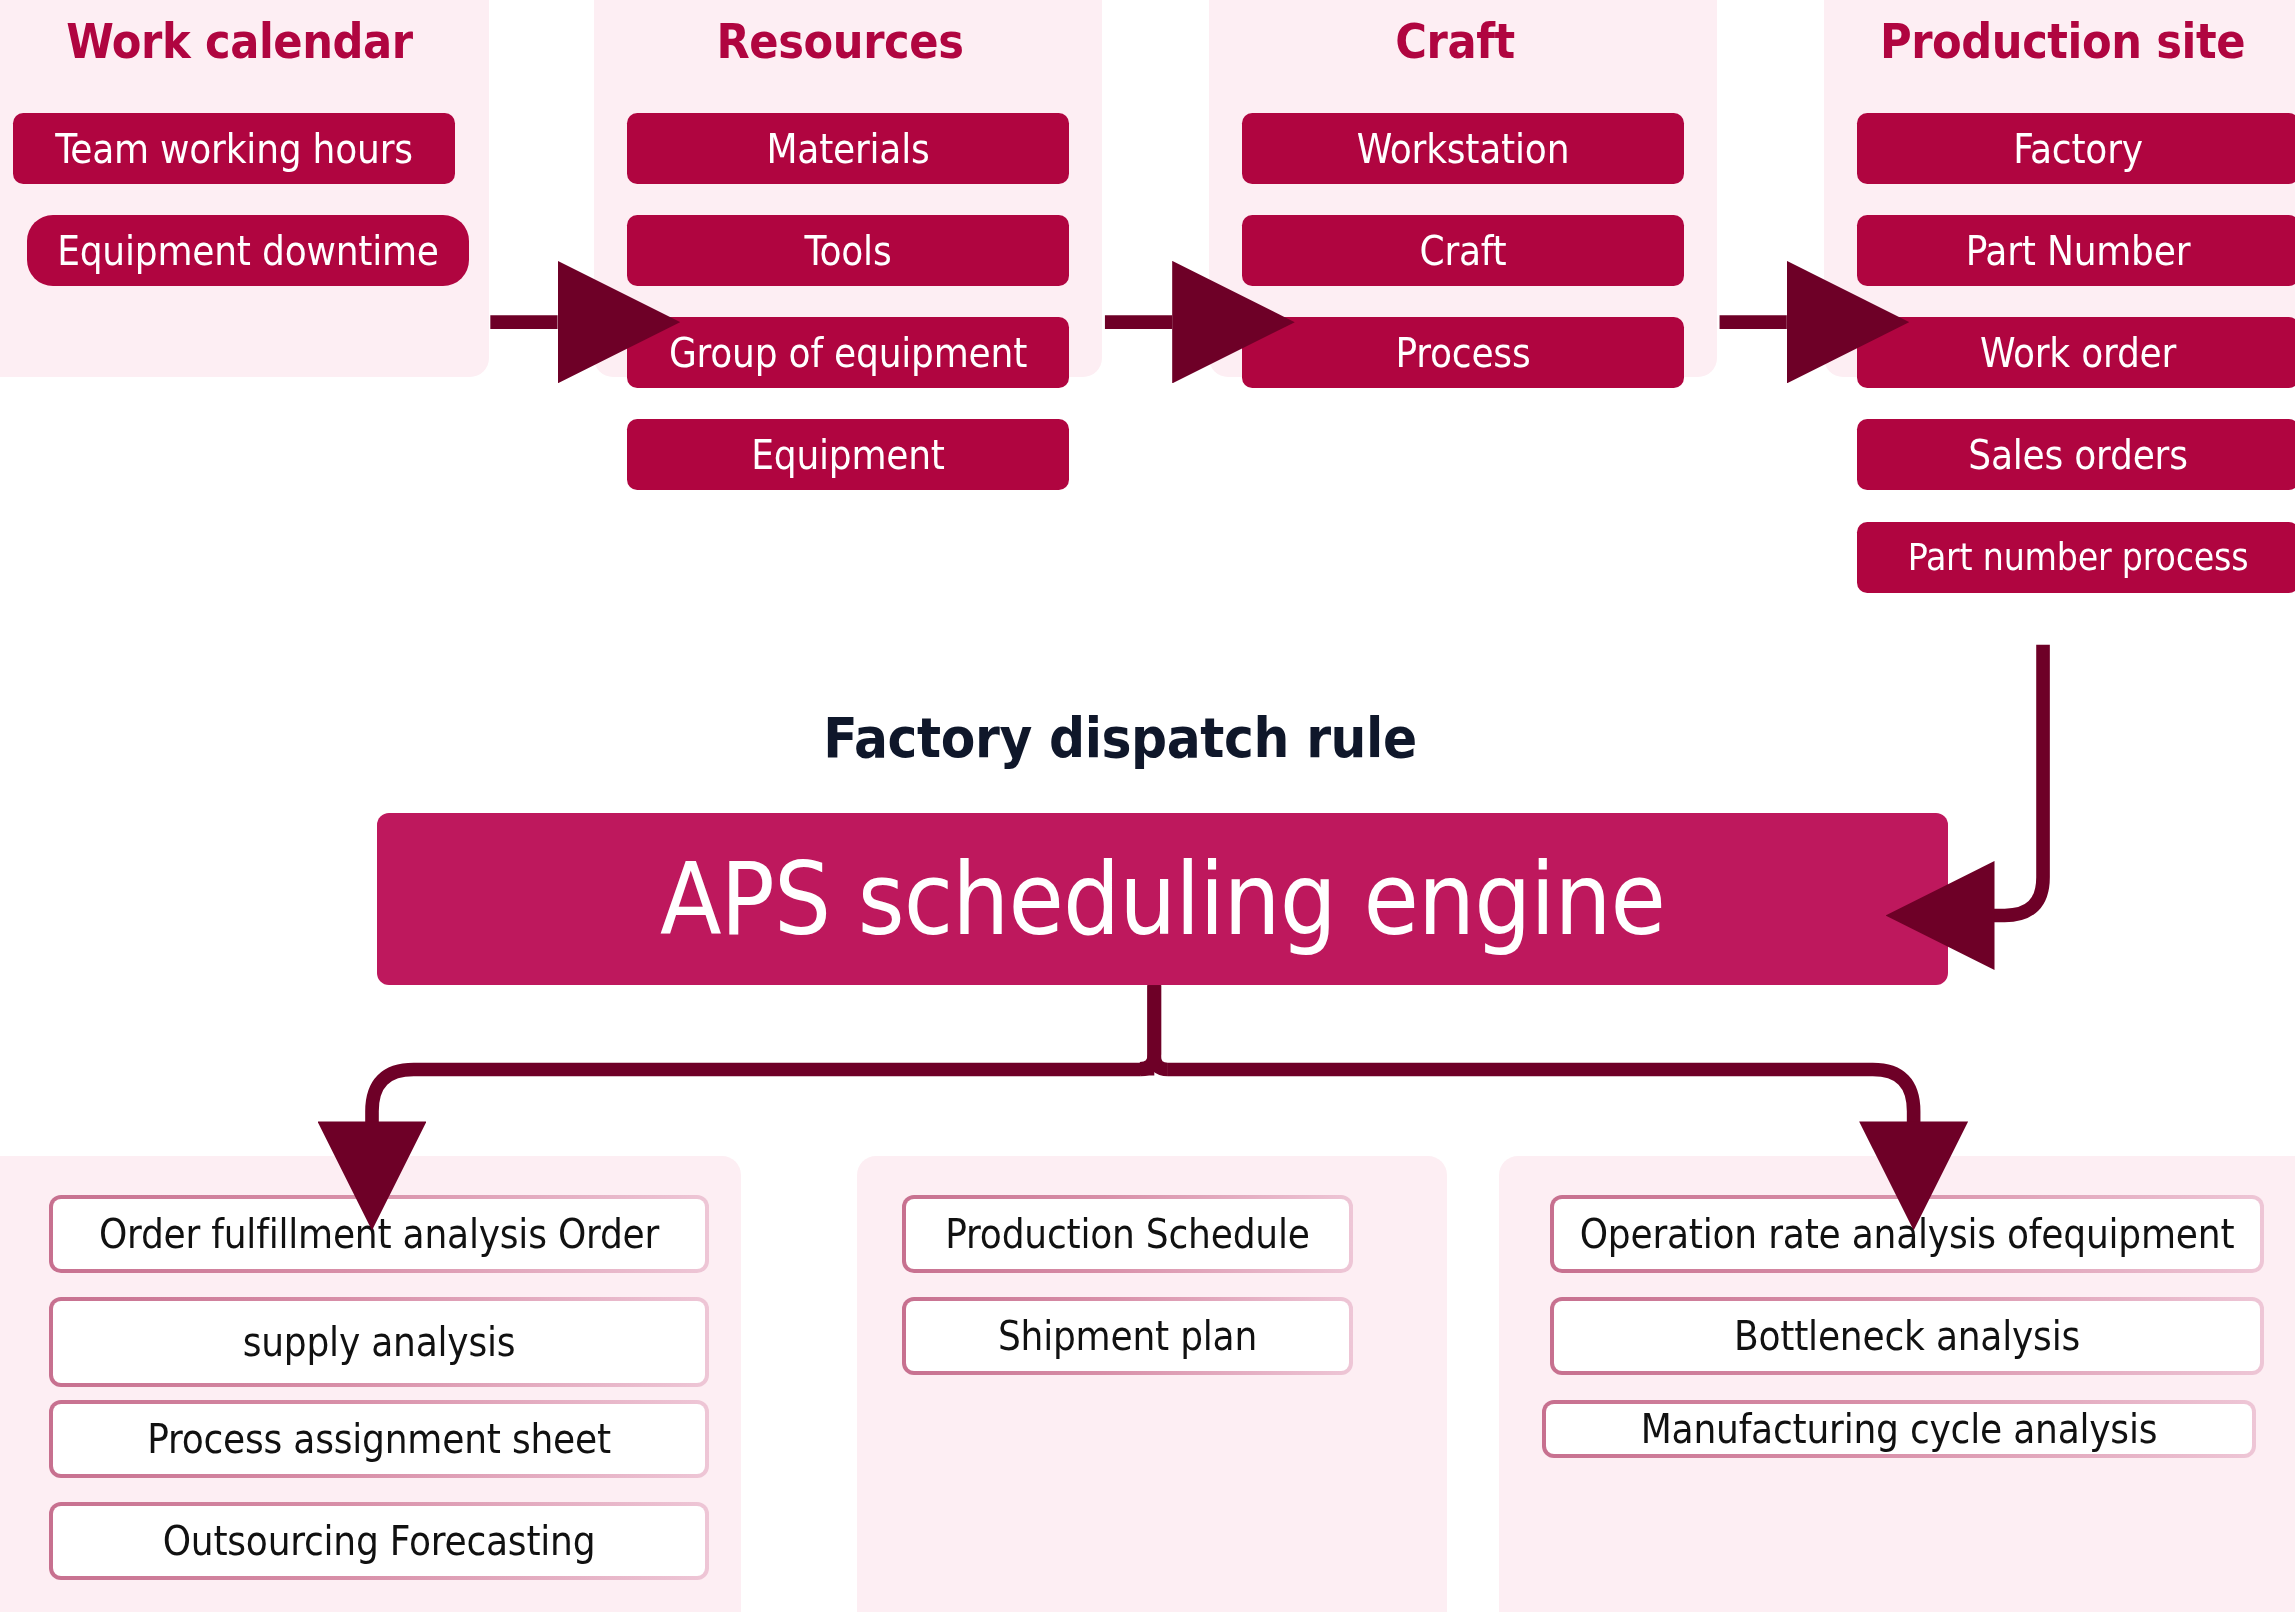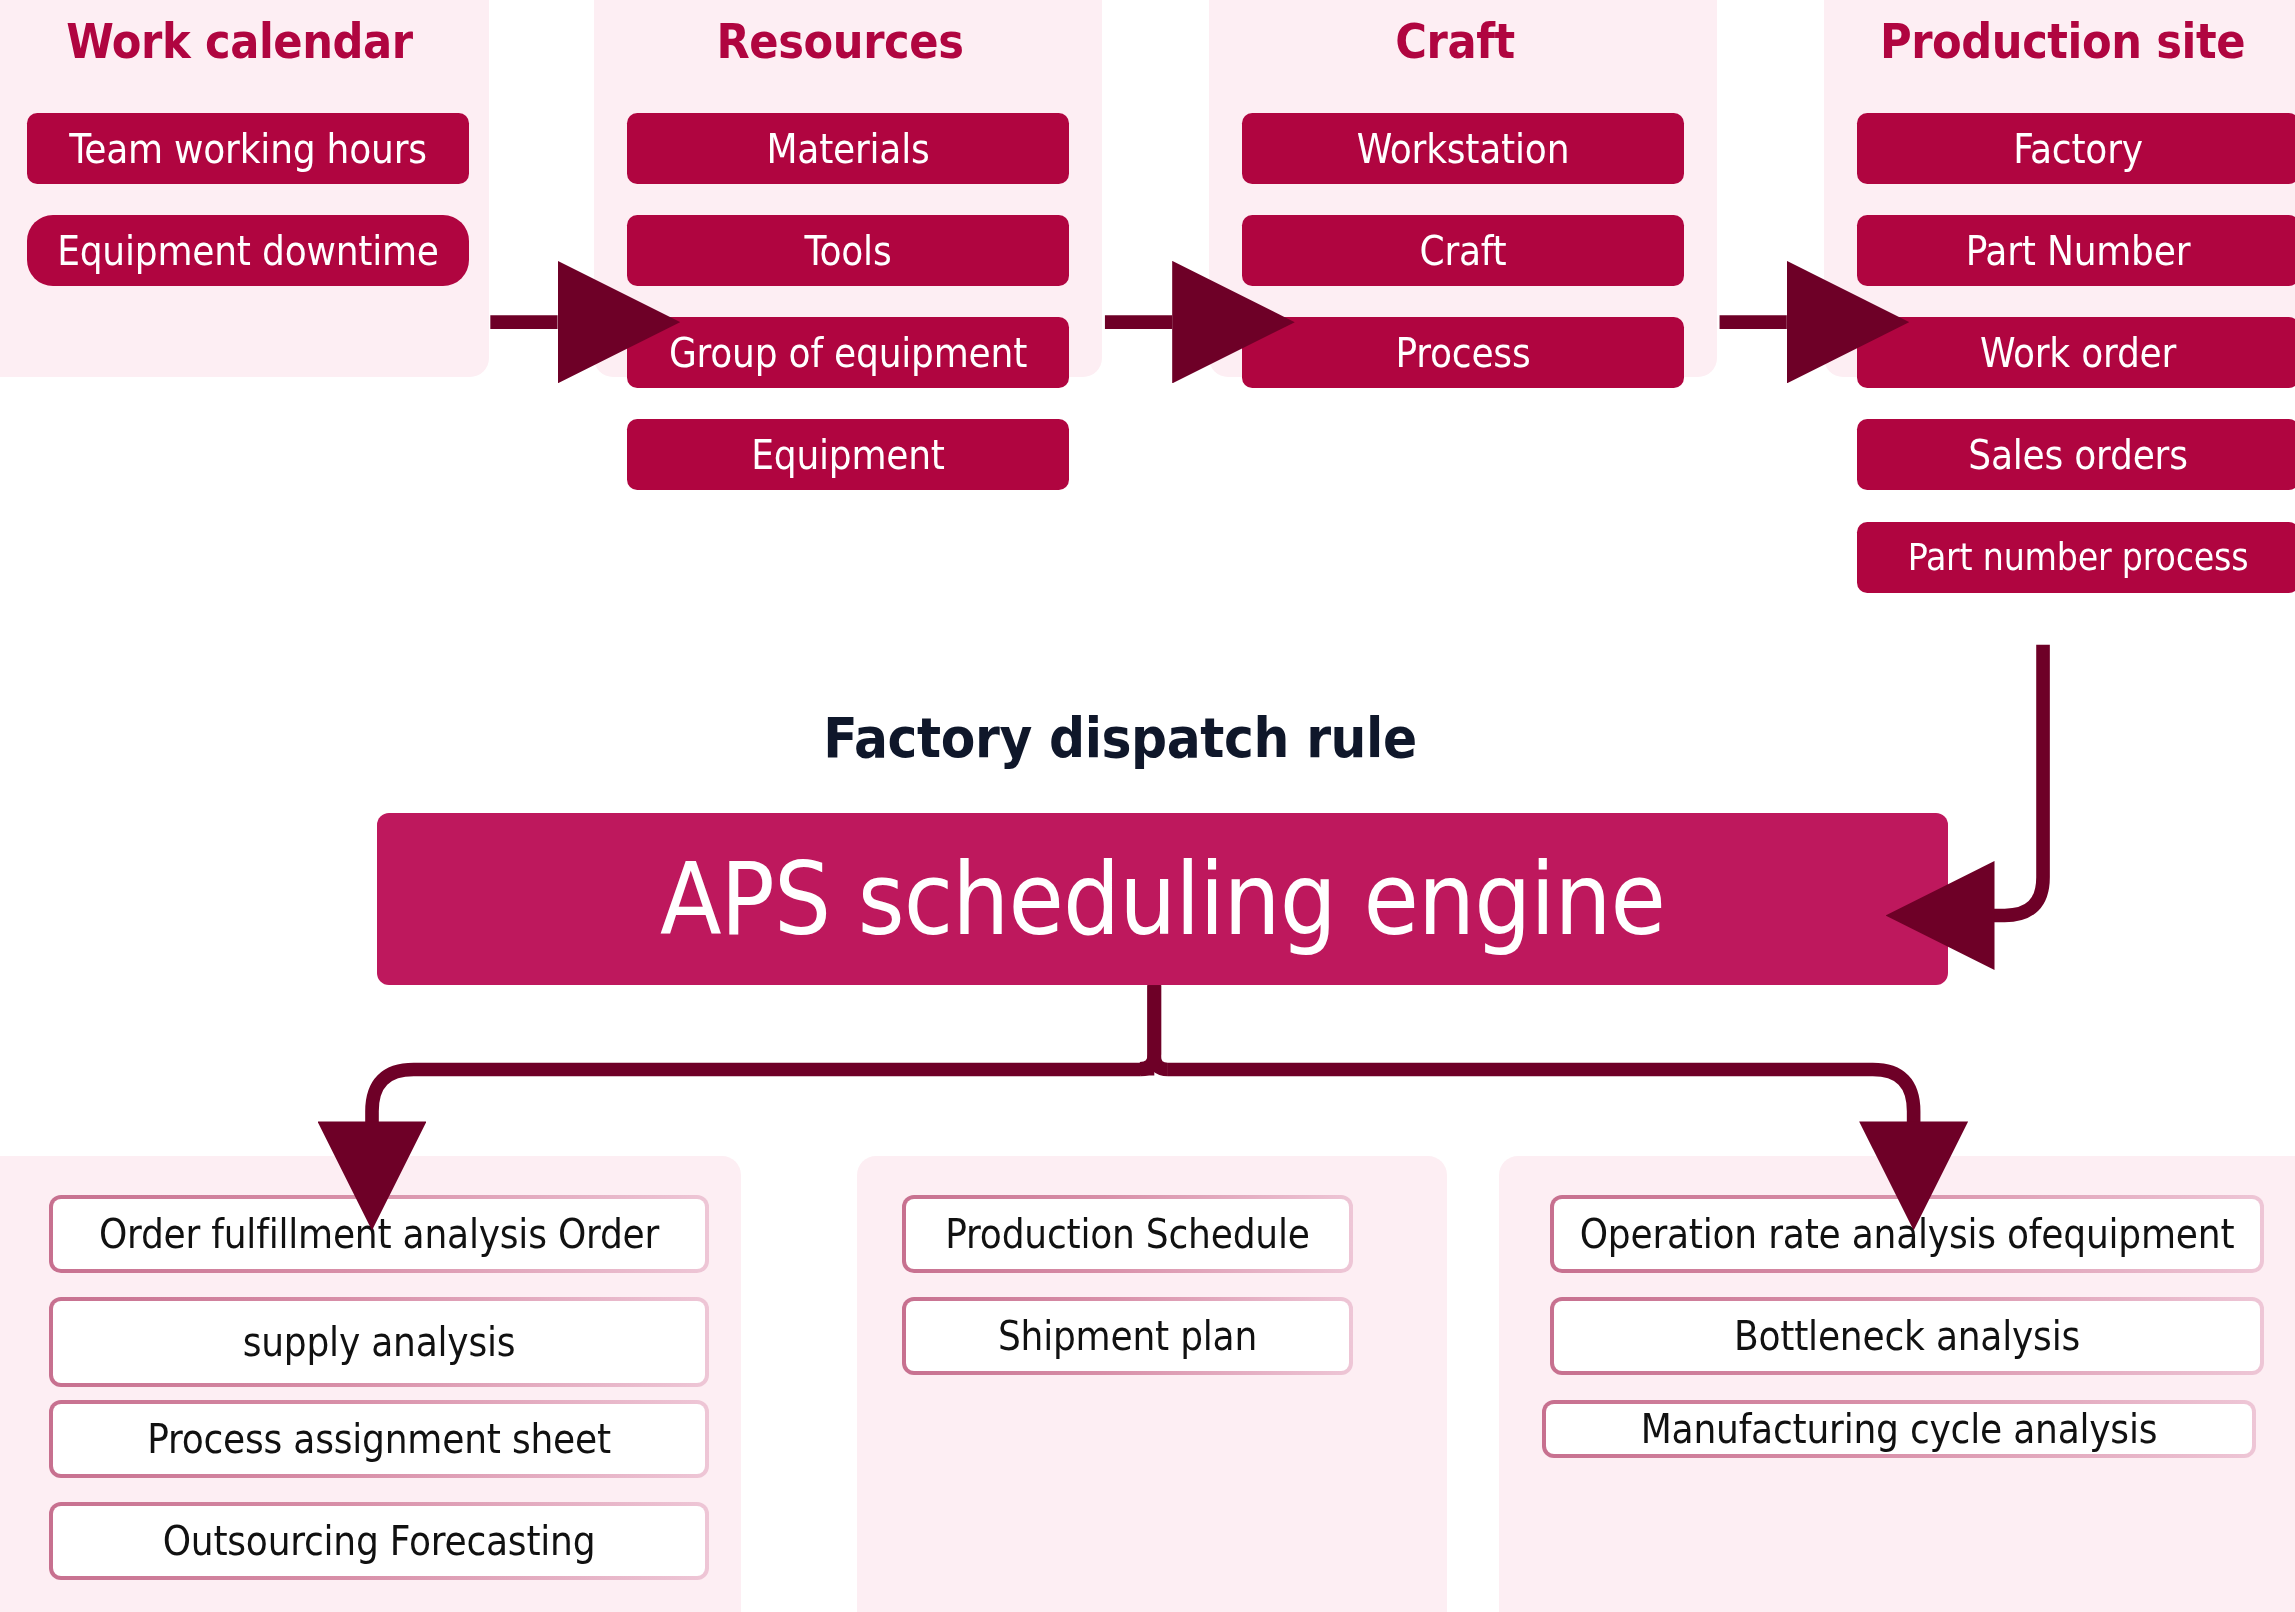--- a/index.html
+++ b/index.html
@@ -106,21 +106,21 @@
     pointer-events: none;
   }
 </style>
 </head>
 <body>
 
 <div id="stage">
 
   <div class="card" style="left:-19px; top:-19px; width:508px; height:396px;">
     <div class="card-title" style="top:32px; left:9px; right:0;">Work calendar</div>
-    <div class="pill" style="left:46px; top:132px; width:442px; height:71px;">Team working hours</div>
+    <div class="pill" style="left:32px; top:132px; width:442px; height:71px;">Team working hours</div>
     <div class="pill" style="left:46px; top:234px; width:442px; height:71px;border-radius:26px;">Equipment downtime</div>
   </div>
 
   <div class="card" style="left:594px; top:-19px; width:508px; height:396px;">
     <div class="card-title" style="top:32px;">Resources</div>
     <div class="pill" style="left:33px; top:132px; width:442px; height:71px;">Materials</div>
     <div class="pill" style="left:33px; top:234px; width:442px; height:71px;">Tools</div>
     <div class="pill" style="left:33px; top:336px; width:442px; height:71px;">Group of equipment</div>
     <div class="pill" style="left:33px; top:438px; width:442px; height:71px;">Equipment</div>
   </div>

